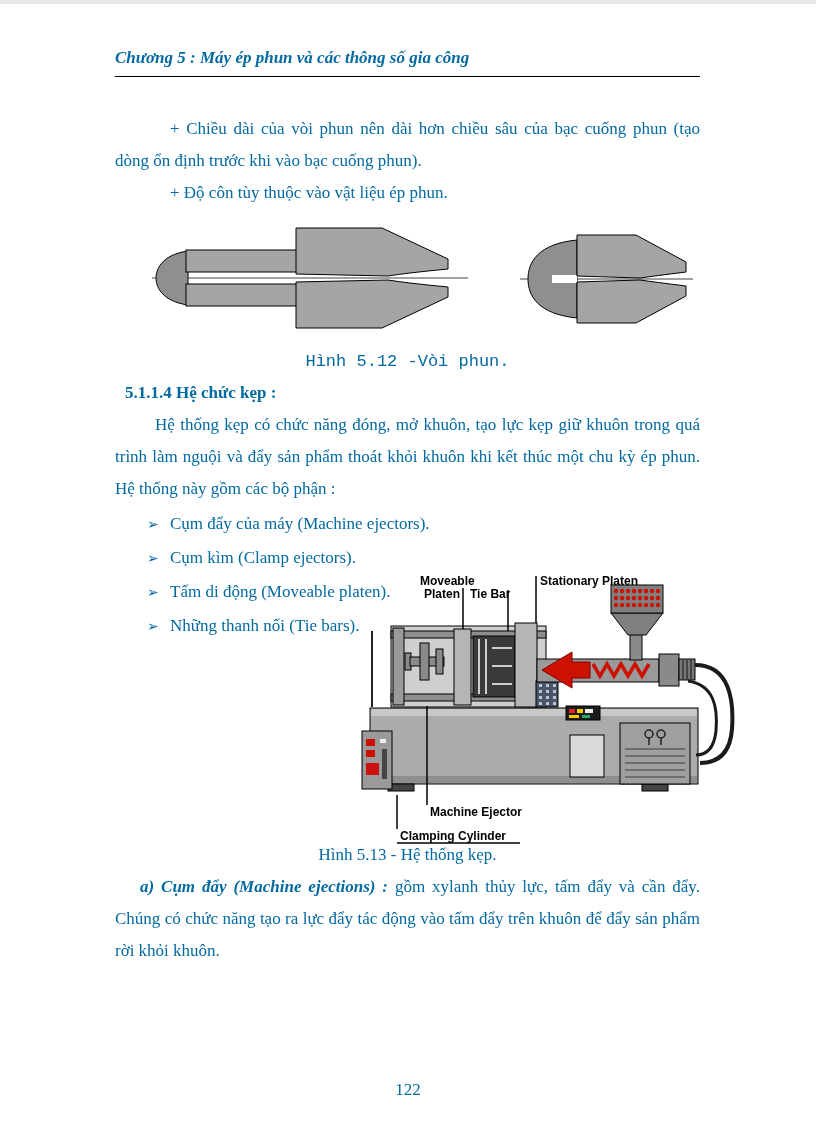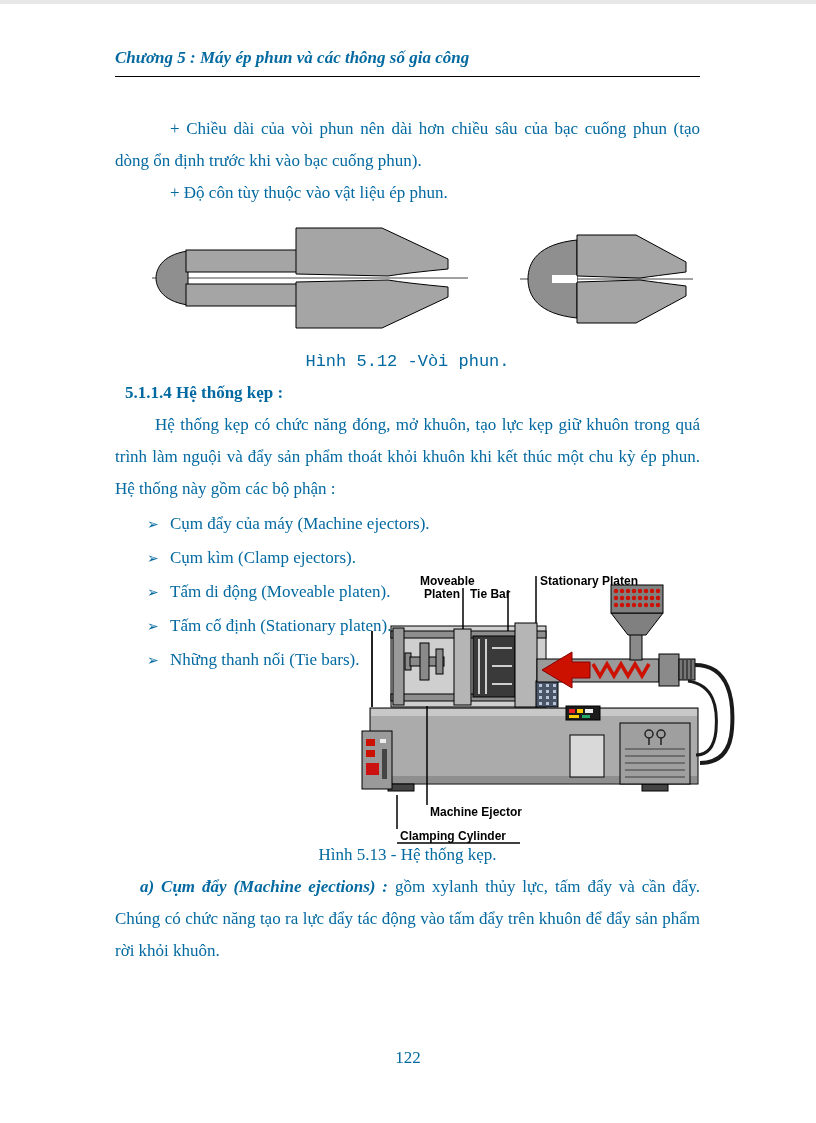--- a/index.html
+++ b/index.html
@@ -39,21 +39,21 @@
     font-size:14px;
   }
   .fig513{position:absolute;left:243px;top:66px;width:385px;height:278px;}
   .fig-label{
     font-family:"Liberation Sans", sans-serif;
     font-weight:bold;font-size:12px;fill:#000;
   }
   .caption513{text-align:center;line-height:32px;}
   .bi{font-weight:bold;font-style:italic;}
   .page-number{
-    position:absolute;left:0;right:0;top:1044px;
+    position:absolute;left:0;right:0;top:1076px;
     text-align:center;font-size:17px;
   }
   svg .outl{stroke:#000;stroke-width:1;}
 </style>
 </head>
 <body>
 
 <div class="page">
 
   <header class="chapter-header">
@@ -79,30 +79,29 @@
         <line x1="2" y1="47" x2="175" y2="47" stroke="#444" stroke-width="1"></line>
         <path class="outl" d="M59 8 C 20 12 10 30 10 47 C 10 64 20 82 59 86 L 59 8 Z" fill="#8f8f8f"></path>
         <rect x="34" y="43" width="25" height="8" fill="#ffffff"></rect>
         <path class="outl" d="M59 3 H118 L168 30 V40 Q136 44 122 46 L59 44 Z" fill="#a5a5a5"></path>
         <path class="outl" d="M59 91 H118 L168 64 V54 Q136 50 122 48 L59 50 Z" fill="#a5a5a5"></path>
       </svg>
     </div>
     <figcaption class="fig-caption">Hình 5.12 -Vòi phun.</figcaption>
   </figure>
 
-  <p class="h-line"><span class="hb">5.1.1.4 Hệ thống kẹp :</span></p>
+  <p class="h-line"><span class="hb">5.1.1.4 Hệ chức kẹp :</span></p>
 
   <p class="justify indent40">Hệ thống kẹp có chức năng đóng, mở khuôn, tạo lực kẹp giữ khuôn trong quá trình làm nguội và đẩy sản phẩm thoát khỏi khuôn khi kết thúc một chu kỳ ép phun. Hệ thống này gồm các bộ phận :</p>
 
   <div class="clamp-region">
     <ul class="arrow-list">
       <li><span class="marker">➢</span><span>Cụm đẩy của máy (Machine ejectors).</span></li>
       <li><span class="marker">➢</span><span>Cụm kìm (Clamp ejectors).</span></li>
       <li><span class="marker">➢</span><span>Tấm di động (Moveable platen).</span></li>
-      <li><span class="marker">➢</span><span>Tấm cố định (Stationary platen).</span></li>
       <li><span class="marker">➢</span><span>Những thanh nối (Tie bars).</span></li>
     </ul>
 
     <div class="fig513">
       <svg width="385" height="278" viewBox="0 0 385 278">
 
         <g>
           <rect class="outl" x="12" y="135" width="328" height="76" fill="#ababab"></rect>
           <rect x="13" y="136" width="326" height="7" fill="#c8c8c8"></rect>
           <rect x="13" y="203" width="326" height="7" fill="#8e8e8e"></rect>

